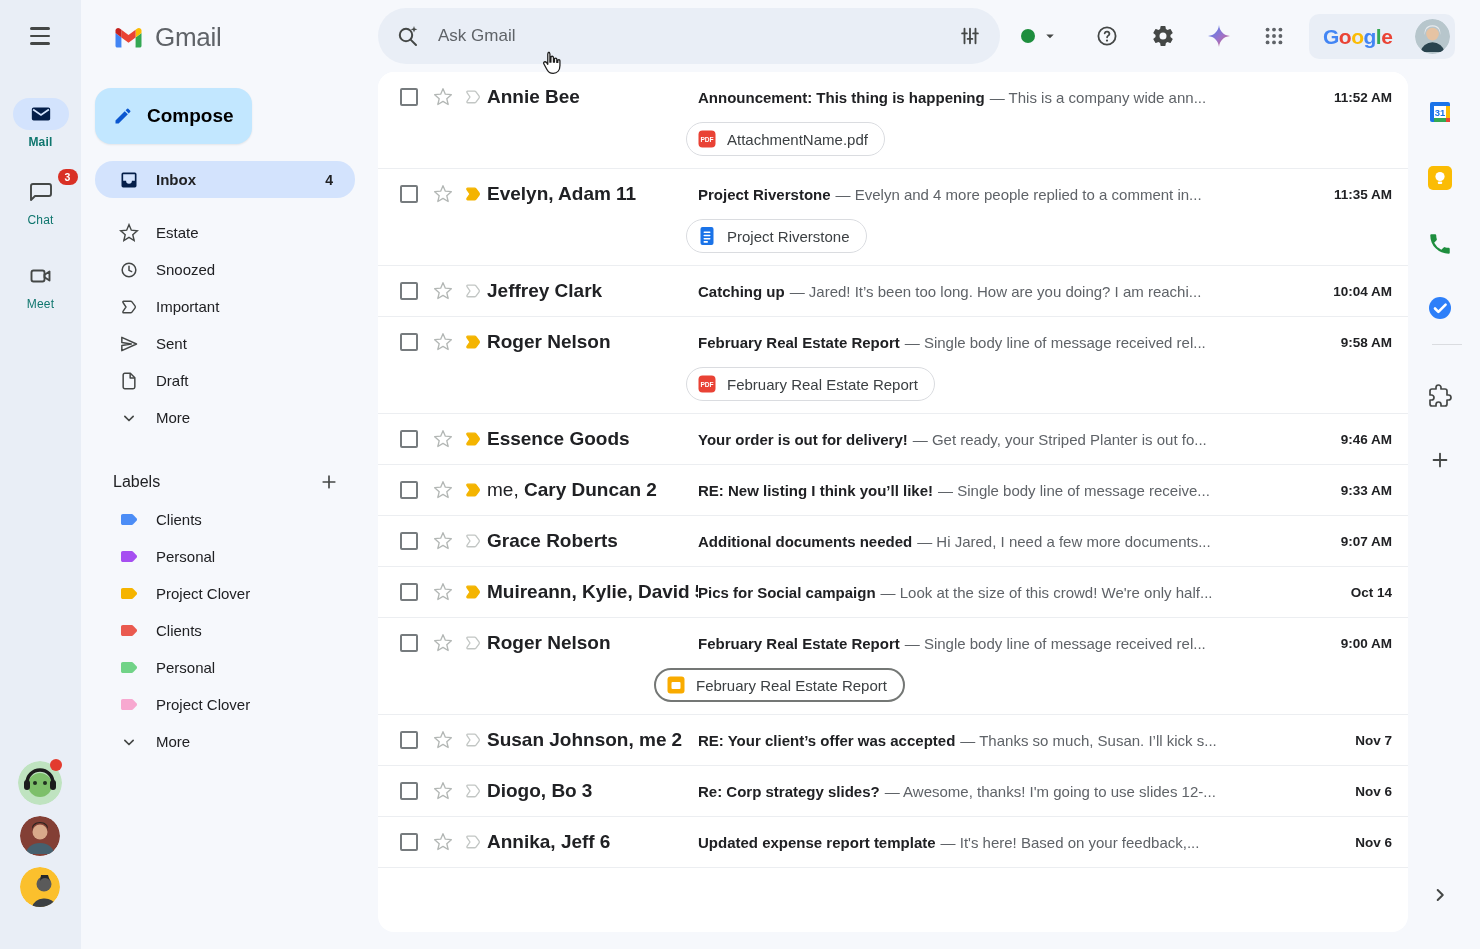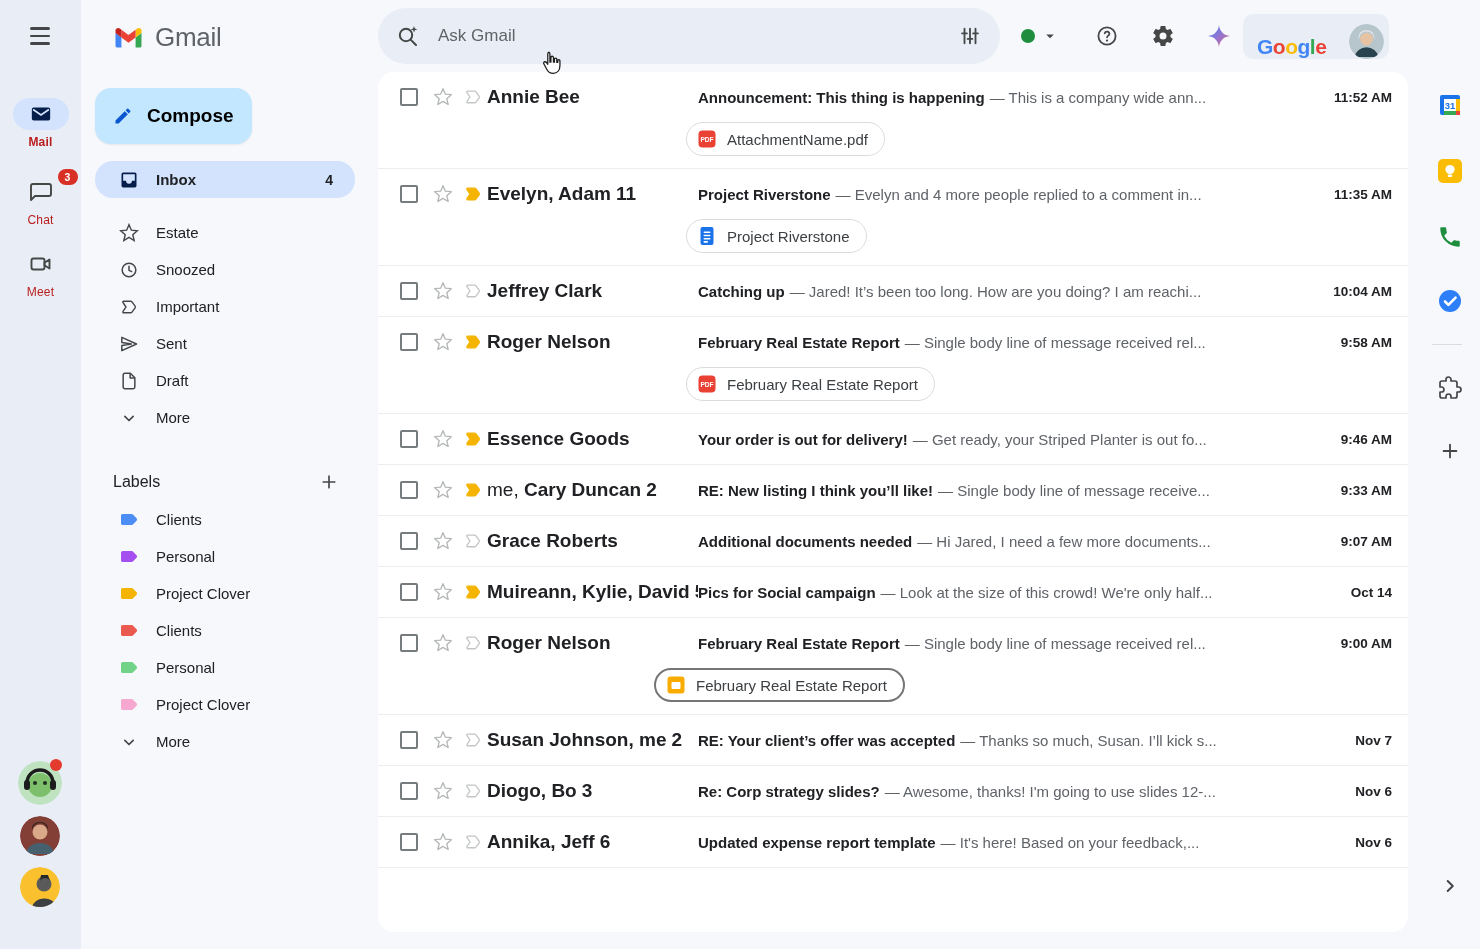--- a/index.html
+++ b/index.html
@@ -5,39 +5,39 @@
   html,body{margin:0;padding:0}
   body{width:1480px;height:949px;background:#f6f8fc;font-family:"Liberation Sans",sans-serif;color:#202124;overflow:hidden;position:relative}
   svg{display:block}
   
   .rail{position:absolute;left:0;top:0;width:81px;height:949px;background:#e9eef6}
   .hamb{position:absolute;left:16px;top:12px;width:48px;height:48px;border-radius:50%;display:flex;flex-direction:column;justify-content:center;align-items:center;gap:5px;cursor:pointer}
   .hamb i{display:block;width:20px;height:2.4px;background:#444746;border-radius:2px}
   .railitem{position:absolute;left:0;width:81px;text-align:center}
   .railpill{width:56px;height:32px;border-radius:16px;margin:0 auto;display:flex;align-items:center;justify-content:center}
   .railpill.on{background:#d3e3fd}
-  .raillab{font-size:12px;margin-top:5px;color:#b91c1c;letter-spacing:.2px}
+  .raillab{font-size:12px;margin-top:5px;color:#0f766e;letter-spacing:.2px}
   .raillab.b{font-weight:700}
   .badge{position:absolute;left:45px;top:-7px;min-width:16px;height:16px;border-radius:8px;background:#d93025;color:#fff;font-size:10.5px;font-weight:700;line-height:16px;padding:0 2px}
   .railavs{position:absolute;left:0;bottom:0;width:81px}
   .rav{position:absolute;border-radius:50%;overflow:hidden}
   .dotred{position:absolute;width:12px;height:12px;border-radius:50%;background:#e33b2e}
   
   .topbar{position:absolute;left:0;top:0;width:1480px;height:72px}
   .gmlogo{position:absolute;left:112px;top:22px;display:flex;align-items:center;gap:10px;cursor:pointer}
   .gmname{font-size:26px;font-weight:500;color:#5f6368;letter-spacing:-.3px}
   .search{position:absolute;left:378px;top:8px;width:622px;height:56px;border-radius:28px;background:#e9eef6;display:flex;align-items:center}
   .search .sicon{margin-left:18px}
   .search input{flex:1;height:100%;border:0;outline:0;background:transparent;font-family:"Liberation Sans",sans-serif;font-size:17px;color:#1f1f1f;margin-left:16px}
   .search input::placeholder{color:#5f6368;opacity:1}
   .tunebtn{width:44px;height:44px;margin-right:8px;border-radius:50%;display:flex;align-items:center;justify-content:center;cursor:pointer}
   .iconbtn{position:absolute;top:13px;width:46px;height:46px;border-radius:50%;display:flex;align-items:center;justify-content:center;cursor:pointer}
   .presence{position:absolute;left:1008px;top:13px;width:64px;height:46px;display:flex;align-items:center;justify-content:center;gap:6px;cursor:pointer}
   .pdot{width:14px;height:14px;border-radius:50%;background:#1e8e3e}
-  .acct{position:absolute;left:1243px;top:14px;width:146px;height:45px;border-radius:10px;background:#e9eef6;display:flex;align-items:flex-end;cursor:pointer}
+  .acct{position:absolute;left:1309px;top:14px;width:146px;height:45px;border-radius:10px;background:#e9eef6;display:flex;align-items:center;cursor:pointer}
   .gword{font-size:21px;font-weight:700;margin-left:14px;letter-spacing:-.5px}
   .acct .av{margin-left:auto;margin-right:5px;width:35px;height:35px;border-radius:50%;overflow:hidden}
   
   .compose{position:absolute;left:95px;top:88px;width:157px;height:56px;border-radius:16px;background:#c2e7ff;display:flex;align-items:center;gap:14px;padding-left:18px;box-sizing:border-box;cursor:pointer;box-shadow:0 1px 2px rgba(0,0,0,.08)}
   .compose span{font-size:19px;font-weight:600;color:#000000}
   .navitem{position:absolute;left:95px;width:260px;height:37px;border-radius:18px;display:flex;align-items:center;padding:0 22px 0 24px;box-sizing:border-box;cursor:pointer}
   .navitem.on{background:#d3e3fd}
   .navitem .nlab{font-size:15px;margin-left:17px;color:#202124}
   .navitem.on .nlab{font-weight:700}
   .navitem .ncount{margin-left:auto;font-size:14px;font-weight:700;color:#202124}
@@ -73,21 +73,21 @@
   .cl{margin-left:308px;height:46px;display:flex;align-items:flex-start}
   .cl.shift{margin-left:276px}
   .chip{height:34px;border:1px solid #dadce0;border-radius:17px;display:inline-flex;align-items:center;gap:10px;padding:0 16px 0 10px;font-size:15px;color:#3c4043;background:#fff;cursor:pointer;box-sizing:border-box}
   .chip.focus{border:2px solid #747775}.i18{width:18px;height:18px}.i20{width:20px;height:20px}.i22{width:22px;height:22px}.i24{width:24px;height:24px}.i26{width:26px;height:26px}
   .star{fill:none;stroke:#b3b7b5;stroke-width:1.6;stroke-linejoin:round}
   .impic{fill:none;stroke:#c2c6c4;stroke-width:1.6;stroke-linejoin:round}
   .impic.on{fill:#f4b400;stroke:#f4b400}
   .tagic{width:20px;height:20px;flex:none}
   
   .panel{position:absolute;right:0;top:72px;width:72px;bottom:0}
-  .pbtn{position:absolute;left:22px;width:40px;height:40px;display:flex;justify-content:center;border-radius:50%;cursor:pointer}
+  .pbtn{position:absolute;left:12px;width:40px;height:40px;display:flex;align-items:center;justify-content:center;border-radius:50%;cursor:pointer}
   .pdivider{position:absolute;left:24px;width:30px;height:1px;background:#dadce0}
   
   .cursor{position:absolute;left:538px;top:50px;pointer-events:none}
 </style>
 </head>
 <body>
 
 <svg width="0" height="0" style="position:absolute">
   <defs>
     <linearGradient id="gemgrad" x1="0" y1="0" x2="1" y2="1">
@@ -225,21 +225,21 @@
   <div class="railitem" style="top:176px">
     <div class="railpill" style="position:relative">
       <svg class="i24">
           <use href="#ic-chatb"></use>
         </svg>
       <span class="badge">3</span>
     </div>
     <div class="raillab">Chat</div>
   </div>
 
-  <div class="railitem" style="top:248px">
+  <div class="railitem" style="top:260px">
     <div class="railpill">
         <svg class="i24">
           <use href="#ic-cam"></use>
         </svg>
       </div>
     <div class="raillab">Meet</div>
   </div>
 
   <div class="railavs">
     <div class="rav" style="left:18px;top:-188px;width:44px;height:44px">

